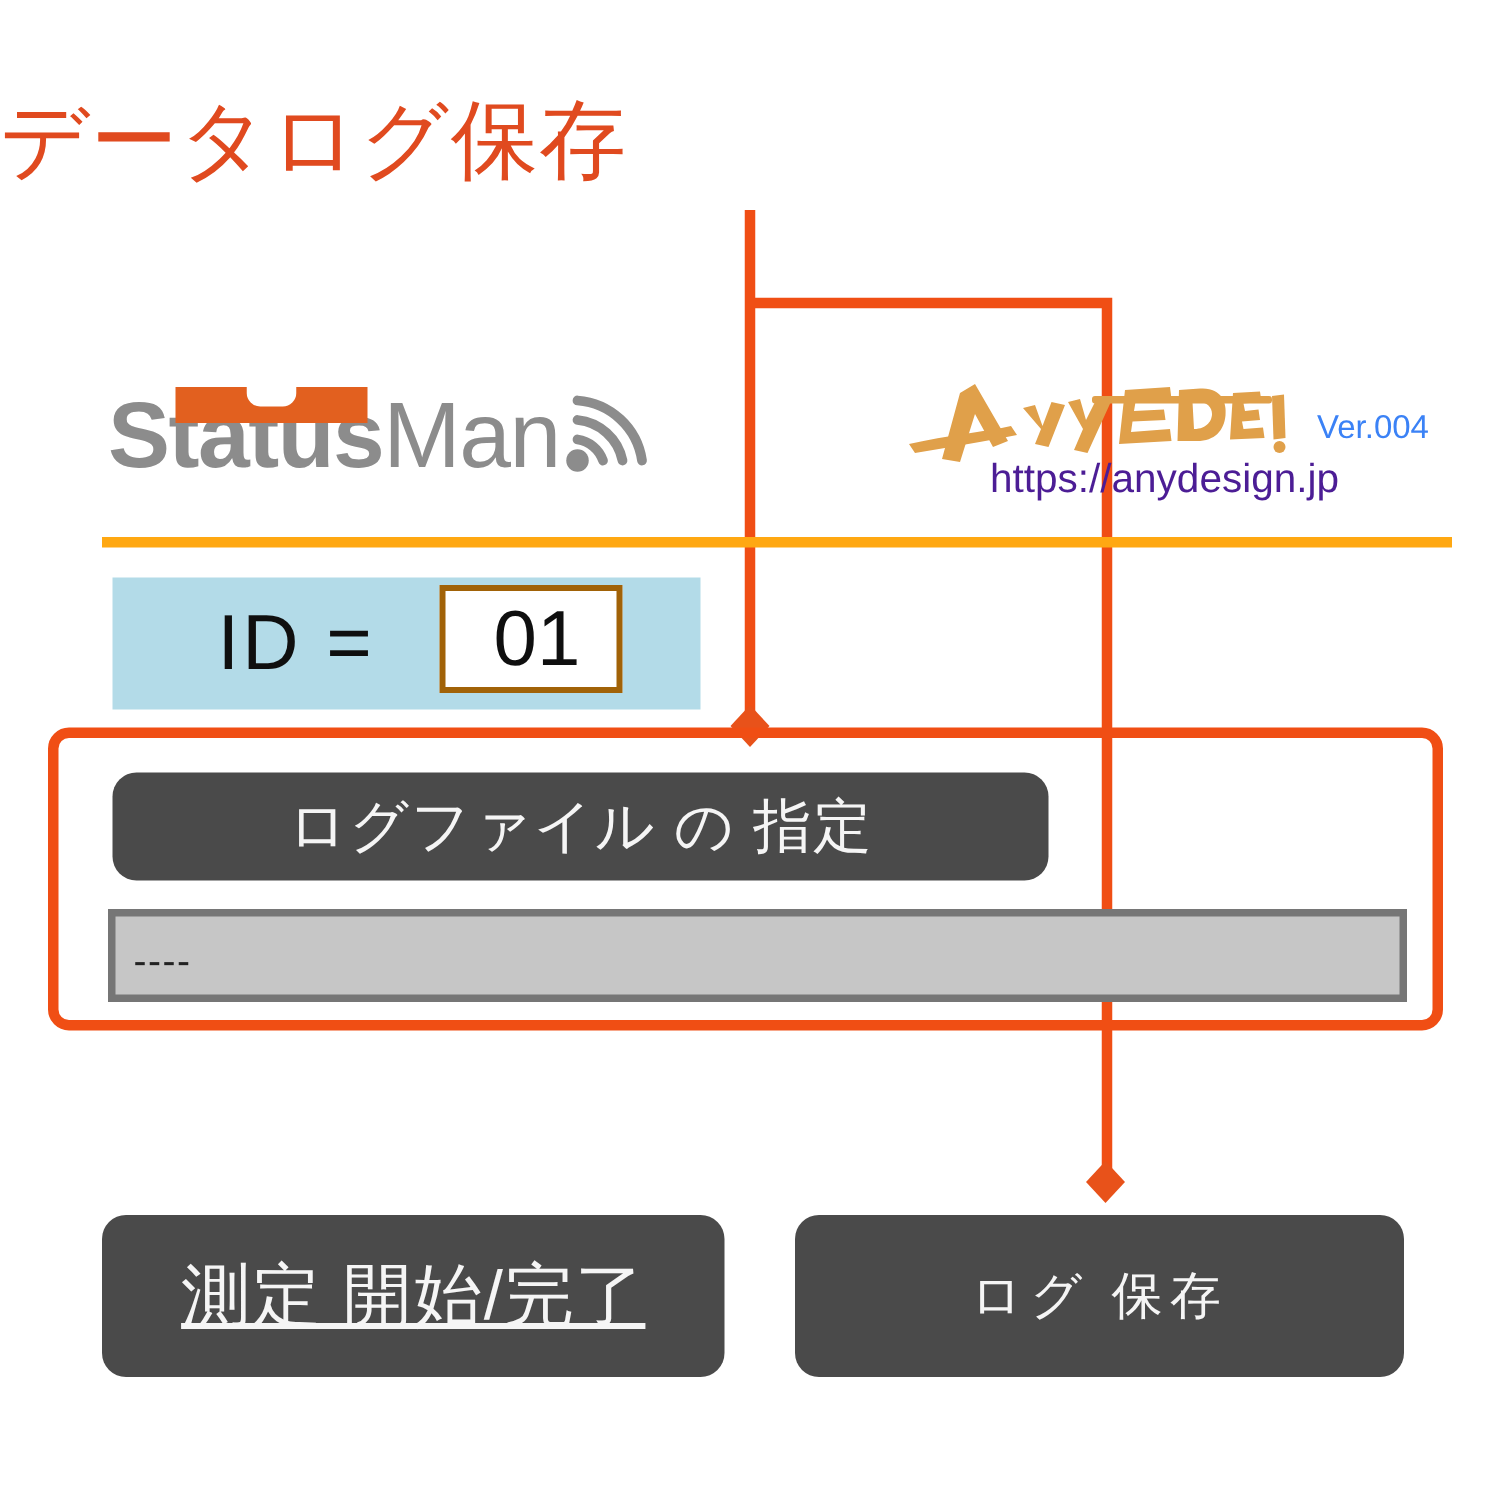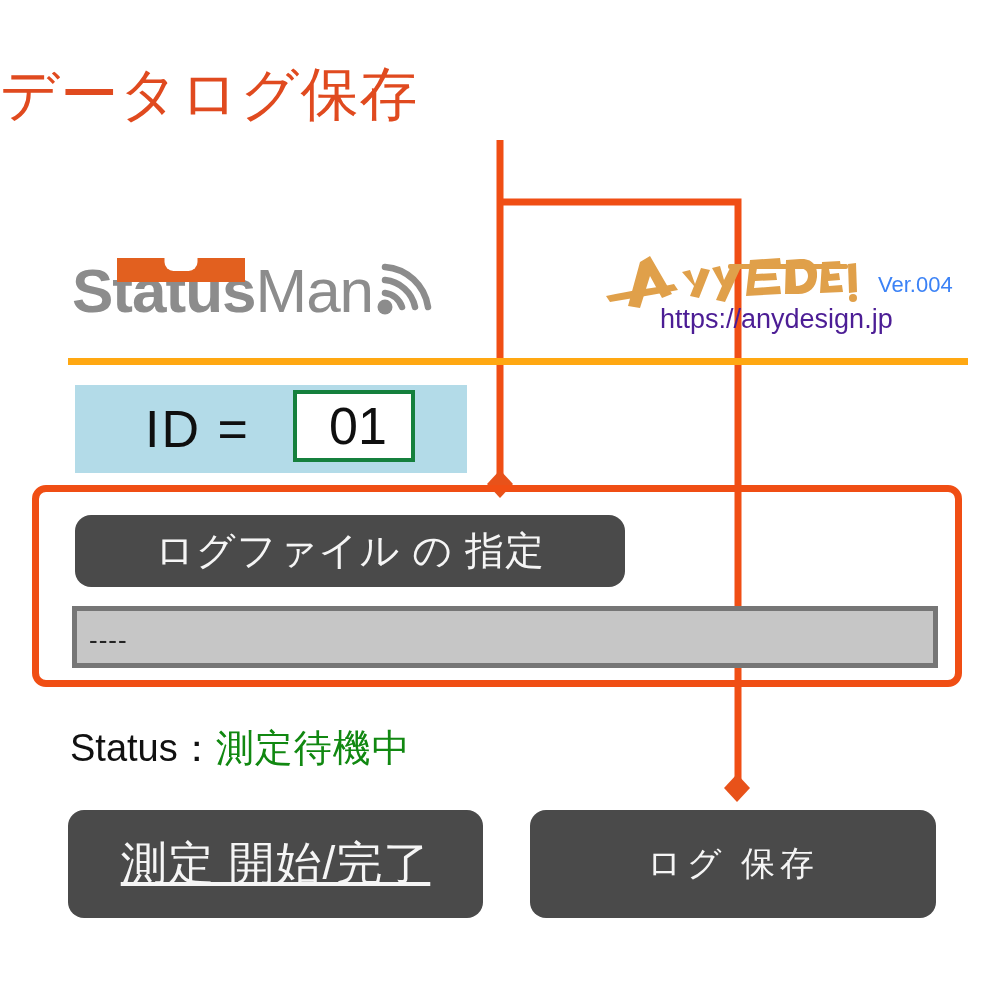--- a/index.html
+++ b/index.html
@@ -151,21 +151,21 @@
     letter-spacing: 2px;
     white-space: nowrap;
   }
   .id-input {
     position: absolute;
     left: 218px;
     top: 5px;
     width: 122px;
     height: 72px;
     background: #ffffff;
-    border: 4px solid #15803d;
+    border: 4px solid #a16207;
     box-sizing: border-box;
   }
   .id-value {
     position: absolute;
     left: 0;
     top: 5px;
     width: 122px;
     text-align: center;
     font-size: 52px;
     color: #0f0f0f;
@@ -192,21 +192,21 @@
     display: flex;
     align-items: center;
     justify-content: center;
     text-align: center;
     box-sizing: border-box;
     user-select: none;
   }
   .btn-logfile {
     left: 75px;
     top: 515px;
-    width: 550px;
+    width: 624px;
     height: 72px;
     font-size: 39px;
     letter-spacing: 1px;
   }
   .logpath-field {
     position: absolute;
     left: 72px;
     top: 606px;
     width: 866px;
     height: 62px;
@@ -328,22 +328,18 @@
   </div>
 
   <div class="hl-box"></div>
 
   <div class="btn btn-logfile">ログファイル の 指定</div>
 
   <div class="logpath-field">
     <div class="logpath-text">----</div>
   </div>
 
-  <div class="status-row">
-    <span class="status-label">Status：</span>
-    <span class="status-value">測定待機中</span>
-  </div>
 
   <div class="btn btn-measure">測定 開始/完了</div>
 
   <div class="btn btn-savelog">ログ 保存</div>
 
 </div>
 
 </body></html>

